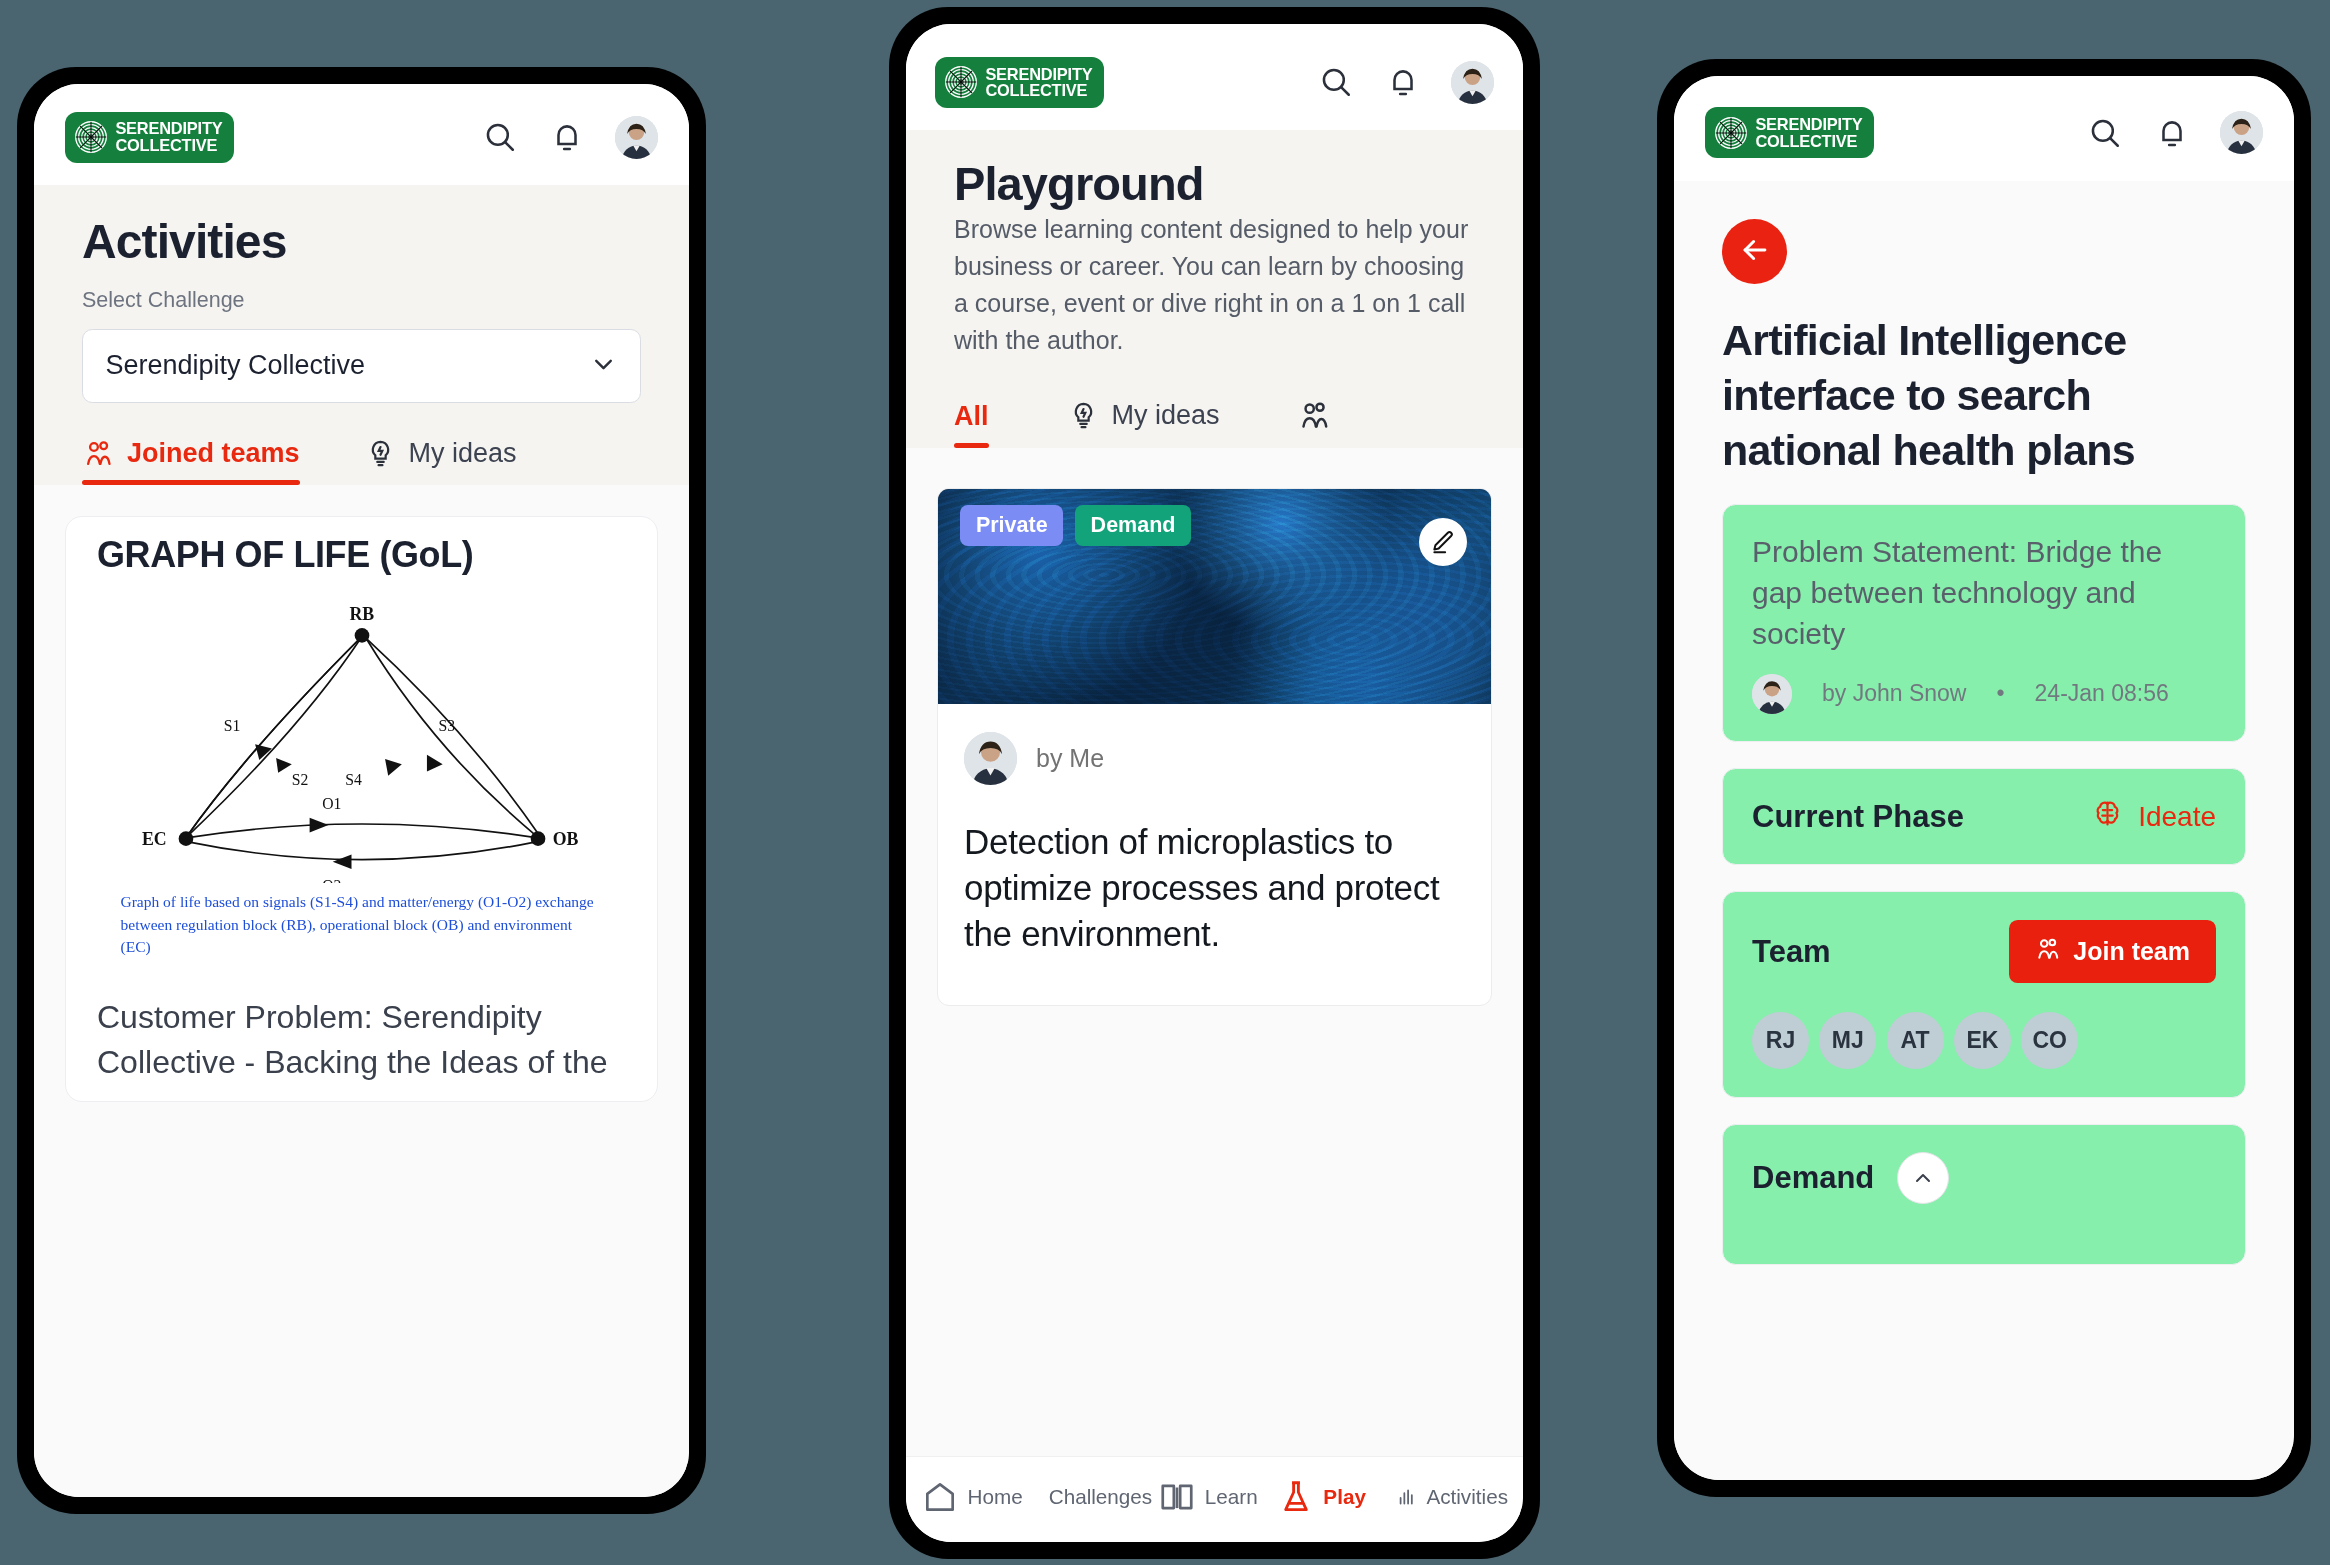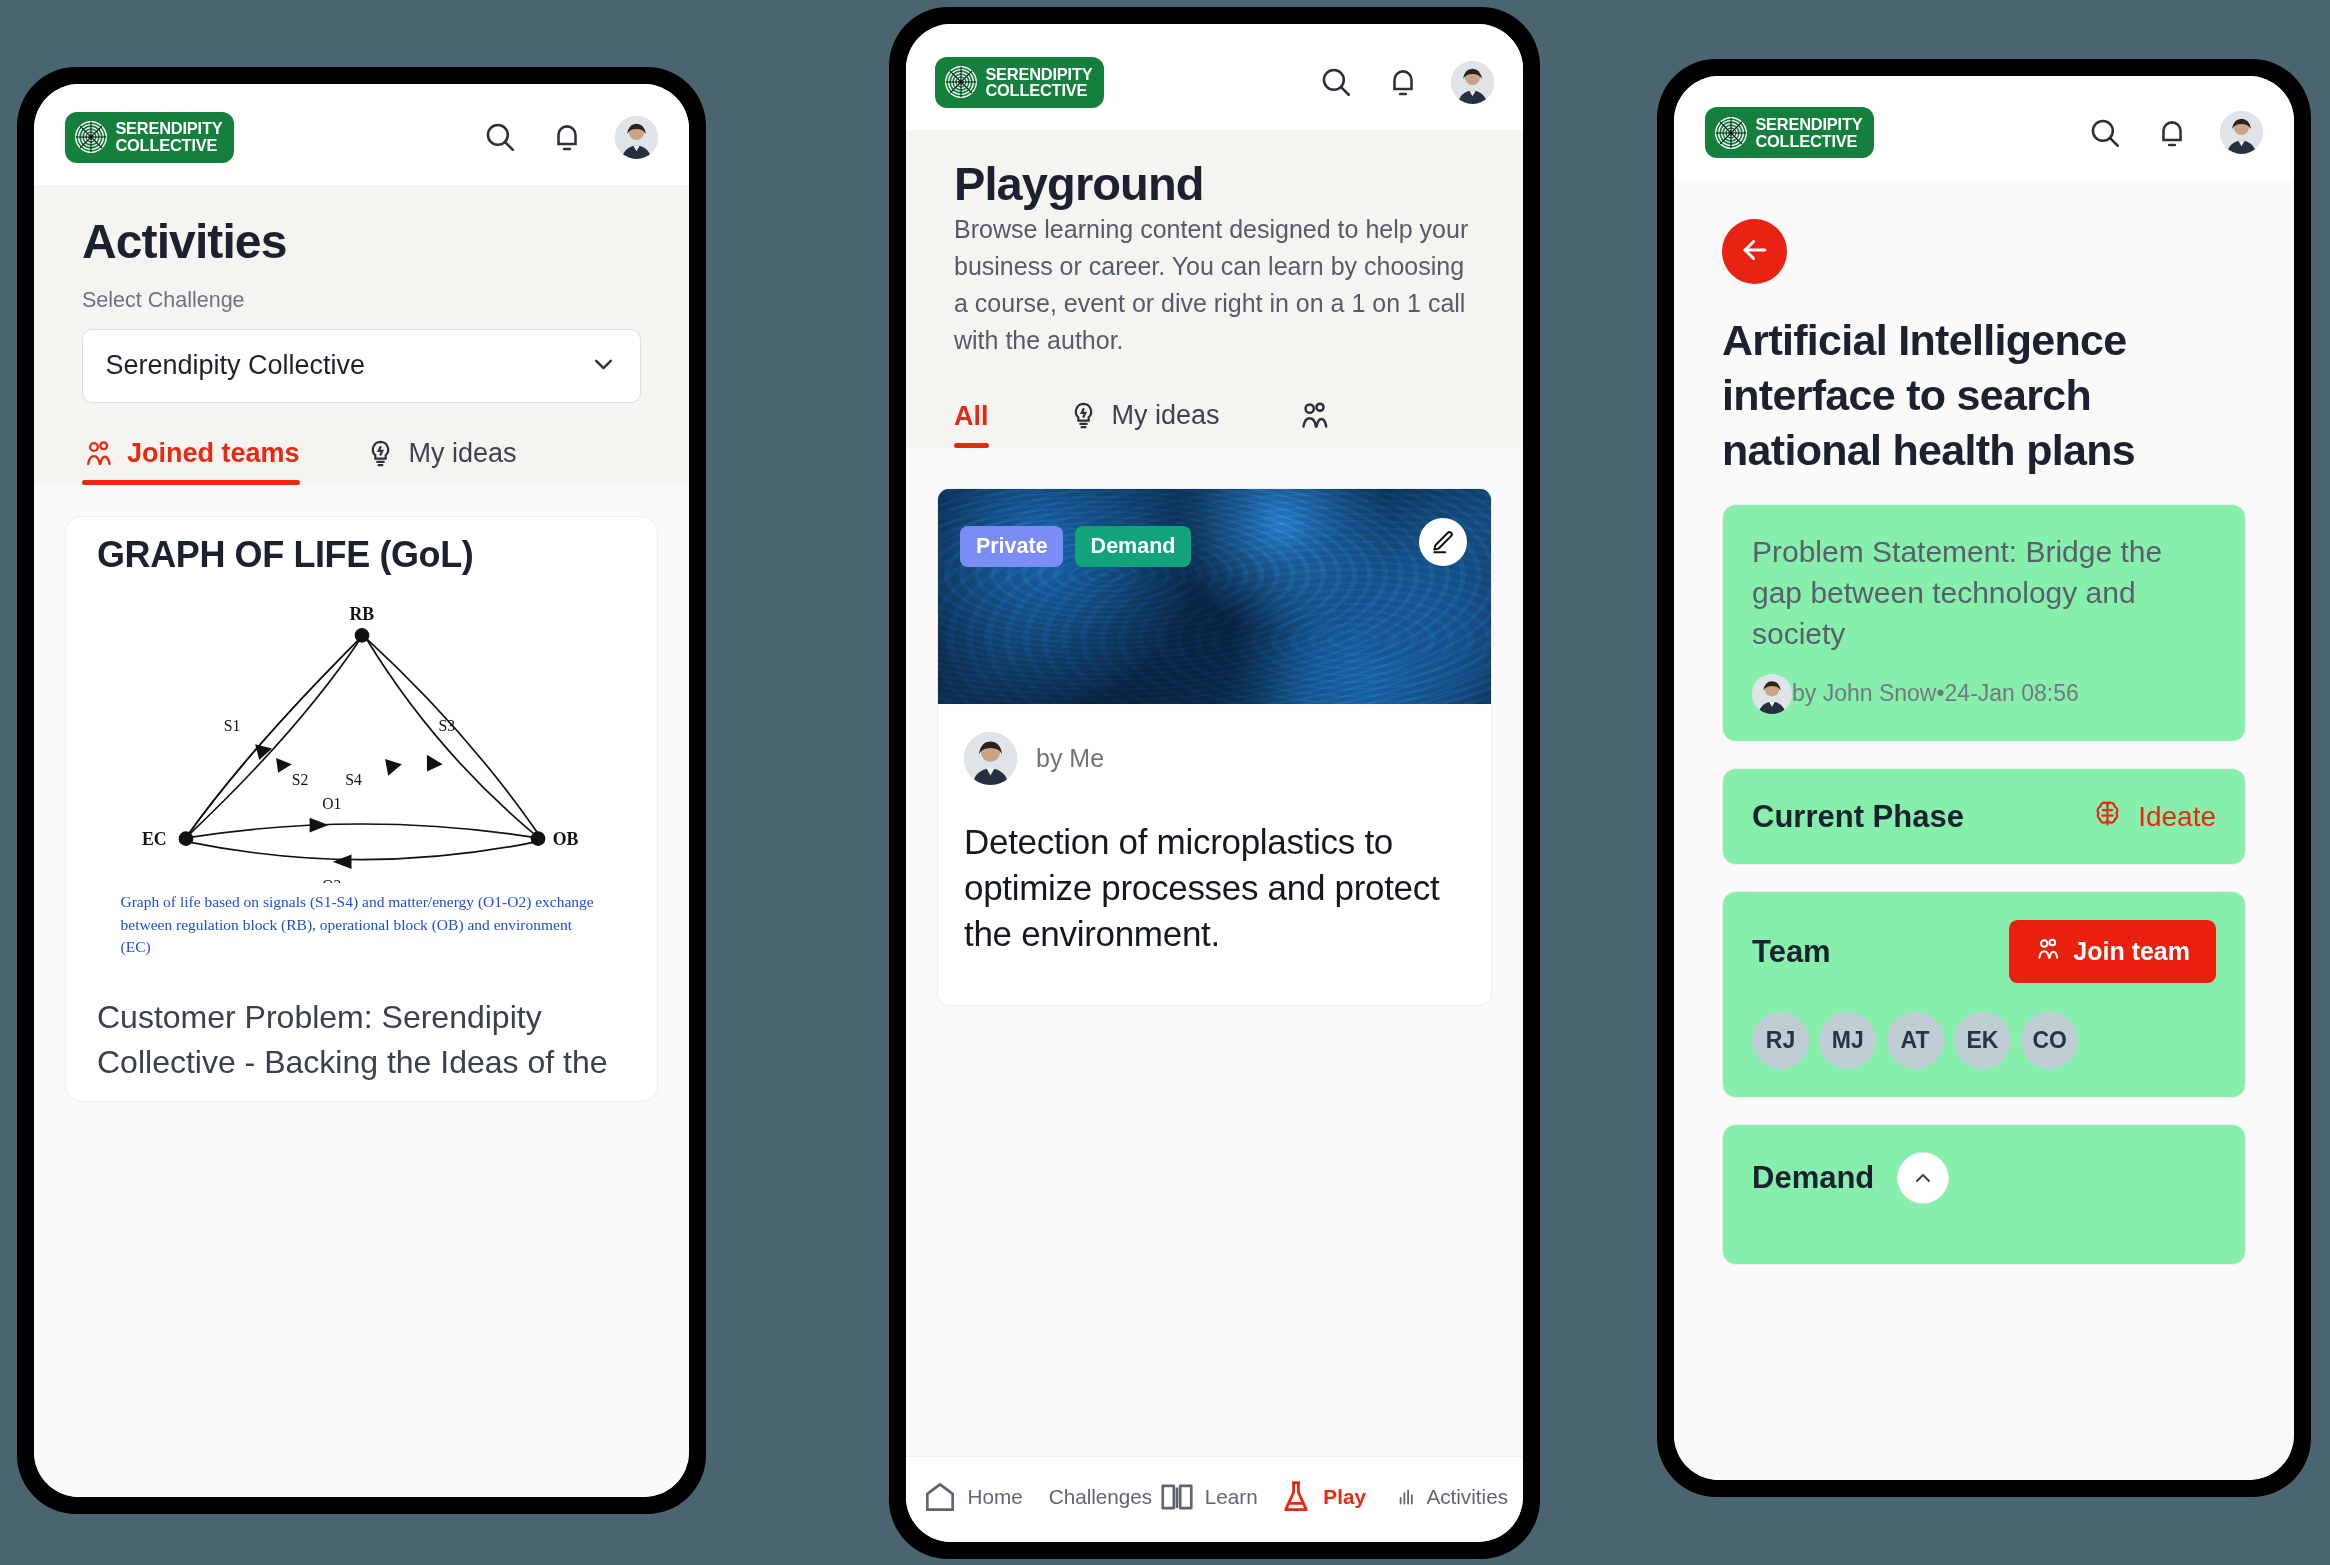--- a/index.html
+++ b/index.html
@@ -160,21 +160,21 @@
       radial-gradient(circle at 78% 88%, #1d74ba 0%, rgba(29,116,186,0) 30%),
       linear-gradient(135deg, #071b33 0%, #0d3358 30%, #06203c 55%, #114872 75%, #05182c 100%);
   }
   .pg-hero::after{
     content:""; position:absolute; inset:0;
     background:
       repeating-radial-gradient(ellipse at 30% 40%, rgba(255,255,255,0.05) 0 5.2px, rgba(0,0,0,0.07) 5.2px 15.5px),
       repeating-radial-gradient(ellipse at 75% 70%, rgba(120,190,255,0.07) 0 6.9px, rgba(0,0,0,0.05) 6.9px 19px);
     mix-blend-mode: overlay;
   }
-  .badges { position: absolute; left: 22.4px; top: 37px; display: flex; gap: 12px; z-index: 2; }
+  .badges { position: absolute; left: 22.4px; top: 16px; display: flex; gap: 12px; z-index: 2; }
   .badge {
     border-radius: 7.8px; padding: 7.8px 15.5px;
     font-size: 21.5px; font-weight: 600; color: #fff;
   }
   .edit-fab {
     position: absolute; right: 24px; top: 29px; z-index: 2;
     width: 48px; height: 48px; border-radius: 50%; background: #fff;
     display: flex; align-items: center; justify-content: center;
   }
   .pg-meta { display: flex; align-items: center; gap: 19px; padding: 27.6px 26px 0 26px; }
@@ -207,21 +207,21 @@
     font-size: 43px; line-height: 1.28; font-weight: 700; color: #1c2130;
     letter-spacing: -0.7px; margin-top: 29px;
   }
   .d-card {
     background: #86efac; border: 0.9px solid #eeeff1; border-radius: 13.8px;
     margin-top: 26px; padding: 27.6px 29px;
   }
   .d-problem {
     font-size: 30px; line-height: 1.36; color: #5a606b; font-weight: 400;
   }
-  .d-author { display: flex; align-items: center; gap: 0; margin-top: 19px; }
+  .d-author { display: flex; align-items: center; gap: 30px; margin-top: 19px; }
   .d-author .avatar-img { width: 40px; height: 40px; }
   .d-author-txt { font-size: 23px; color: #72787f; }
   .d-row { display: flex; align-items: center; justify-content: space-between; }
   .d-row-label { font-size: 31px; font-weight: 700; color: #1c2130; }
   .phase-val { display: flex; align-items: center; gap: 13.8px; font-size: 28px; color: #e8280f; font-weight: 500; }
   .join-btn {
     background: #e8200d; color: #fff; border: none; border-radius: 8.6px;
     padding: 15.5px 26px; font-size: 25px; font-weight: 700;
     display: flex; align-items: center; gap: 12px;
     font-family: "Liberation Sans", sans-serif;

